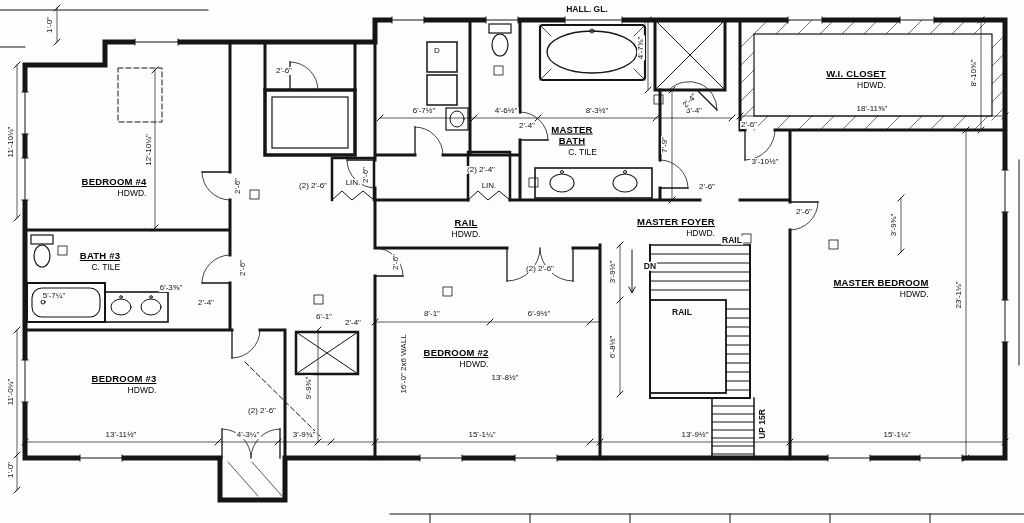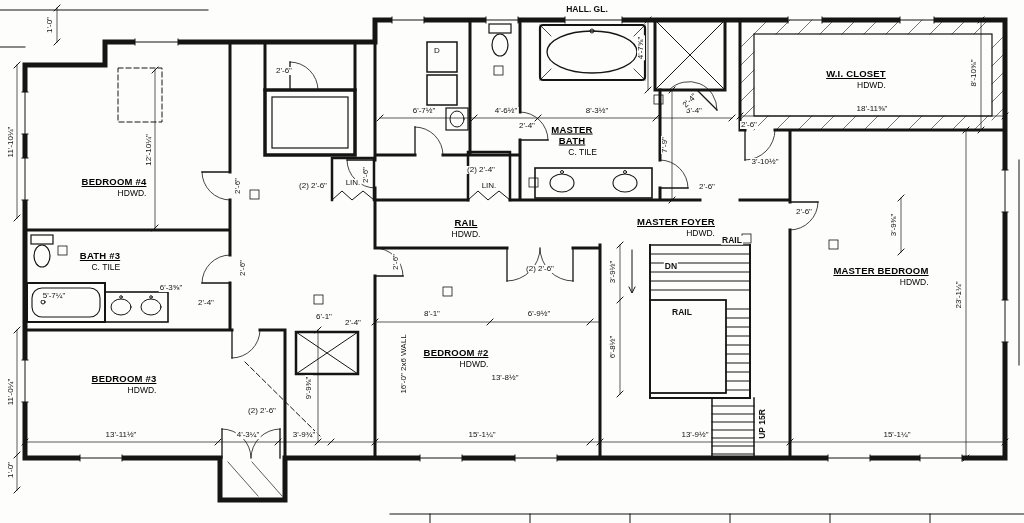--- a/index.html
+++ b/index.html
@@ -222,30 +222,30 @@
   <div class="rfloor">C. TILE</div>
 </div>
 <div class="room-lbl" style="left:856px;top:79px">
   <div class="rname">W.I. CLOSET</div>
   <div class="rfloor">HDWD.</div>
 </div>
 <div class="room-lbl" style="left:676px;top:227px">
   <div class="rname">MASTER FOYER</div>
   <div class="rfloor">HDWD.</div>
 </div>
-<div class="room-lbl" style="left:881px;top:276px">
+<div class="room-lbl" style="left:881px;top:288px">
   <div class="rname">MASTER BEDROOM</div>
   <div class="rfloor">HDWD.</div>
 </div>
 
 <div class="lbl big" style="left:587px;top:9px">HALL. GL.</div>
 <div class="lbl v" style="left:404px;top:364px">16'-0" 2x6 WALL</div>
 <div class="lbl big" style="left:732px;top:240px">RAIL</div>
 <div class="lbl big" style="left:682px;top:312px">RAIL</div>
-<div class="lbl big" style="left:671px;top:266px">DN</div>
+<div class="lbl big" style="left:650px;top:266px">DN</div>
 <div class="lbl big v" style="left:762px;top:424px">UP 15R</div>
 <div class="lbl" style="left:353px;top:183px">LIN.</div>
 <div class="lbl" style="left:489px;top:186px">LIN.</div>
 <div class="lbl" style="left:437px;top:51px">D</div>
 
 <div class="lbl" style="left:424px;top:111px">6'-7½"</div>
 <div class="lbl" style="left:506px;top:111px">4'-6½"</div>
 <div class="lbl" style="left:597px;top:111px">8'-3½"</div>
 <div class="lbl" style="left:694px;top:111px">5'-4"</div>
 <div class="lbl" style="left:527px;top:126px">2'-4"</div>

